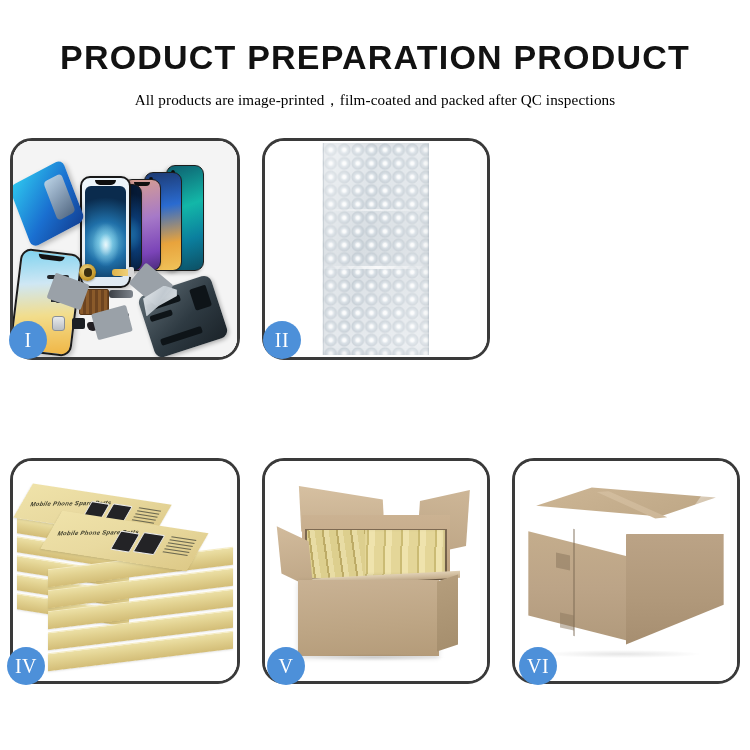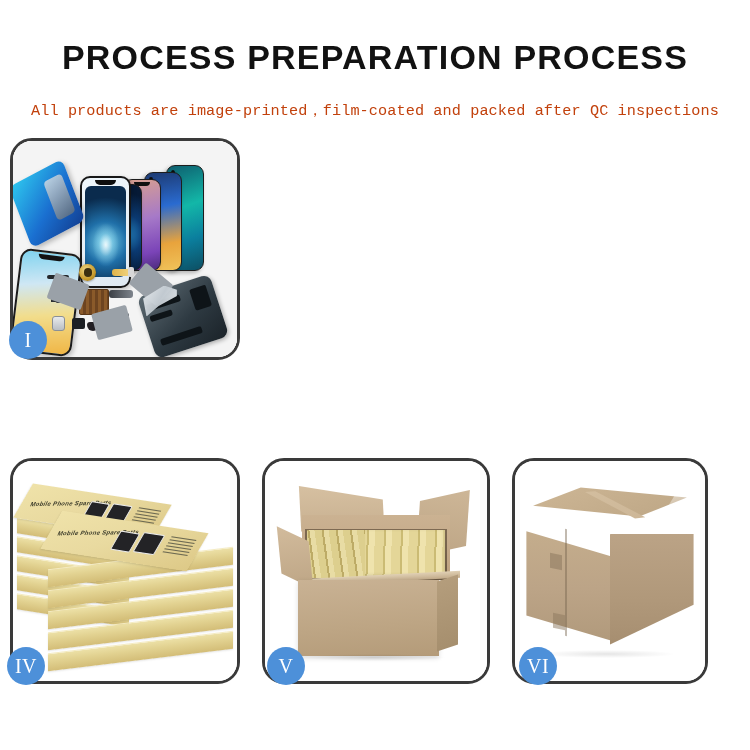--- a/index.html
+++ b/index.html
@@ -13,23 +13,23 @@
 
   
   .header { position: absolute; left: 0; top: 0; width: 750px; text-align: center; }
   .title {
     margin: 0; padding-top: 38px;
     font-size: 34px; font-weight: 700; letter-spacing: 1.2px;
     color: #121212; font-family: "Liberation Sans", sans-serif;
     white-space: nowrap;
   }
   .subtitle {
-    margin: 12px; padding-top: 11px;
+    margin: 2px; padding-top: 11px;
     font-size: 15.2px; font-weight: 400; letter-spacing: 0.1px;
-    color: #c2410c; font-family: Liberation Mono, monospace;
+    color: #000000; font-family: Liberation Serif, serif;
     white-space: nowrap;
   }
 
   
   .grid { position: absolute; left: 0; top: 0; width: 750px; height: 750px; }
   .panel {
     position: absolute;
     border: 3px solid #3a3a3a;
     border-radius: 22px;
     background: #ffffff;
@@ -263,21 +263,21 @@
     clip-path: polygon(10% 100%, 60% 0, 100% 10%, 50% 100%); }
   .c6-shadow { position:absolute; left:8%; bottom:-2%; width:80%; height:5%;
     background: radial-gradient(ellipse at center, rgba(0,0,0,.10), rgba(0,0,0,0) 72%); }
 </style>
 </head>
 <body>
 
 <div id="page">
 
   <div class="header">
-    <h1 class="title">PROCESS PREPARATION PROCESS</h1>
+    <h1 class="title">PRODUCT PREPARATION PRODUCT</h1>
     <p class="subtitle">All products are image-printed，film-coated and packed after QC inspections</p>
   </div>
 
   <div class="grid">
 
     <div class="panel" style="left:10px; top:138px; width:230px; height:222px;">
       <div class="stage">
         <div class="p1bg"></div>
 
         <div class="phone-fan">
@@ -329,20 +329,30 @@
             <b class="sw1"></b>
               <b class="sw2"></b>
               <b class="sw3"></b>
           </div>
           <div class="tweez"></div>
         </div>
       </div>
       <div class="badge" style="left:-4px; bottom:-2px;">I</div>
     </div>
 
+    <div class="panel" style="left:262px; top:138px; width:228px; height:222px;">
+      <div class="stage">
+        <div class="bw-sheet">
+          <div class="bw-seam2"></div>
+          <div class="bw-seam"></div>
+          <div class="bw-glow"></div>
+        </div>
+      </div>
+      <div class="badge" style="left:-2px; bottom:-2px;">II</div>
+    </div>
 
 
     <div class="panel" style="left:10px; top:458px; width:230px; height:226px;">
       <div class="stage">
         <div class="stack">
 
           <div class="layer" style="left:0%; width:52%; top:24%;  height:8%;  transform:skewY(9deg);"></div>
           <div class="layer" style="left:0%; width:52%; top:34%;  height:8%;  transform:skewY(9deg);"></div>
           <div class="layer" style="left:0%; width:52%; top:44%;  height:8%;  transform:skewY(9deg);"></div>
           <div class="layer" style="left:0%; width:52%; top:54%;  height:8%;  transform:skewY(9deg);"></div>
@@ -403,21 +413,21 @@
           <div class="c5-rim"></div>
           <div class="c5-flap-bl"></div>
           <div class="c5-front"></div>
           <div class="c5-rsideB"></div>
           <div class="c5-shadow"></div>
         </div>
       </div>
       <div class="badge" style="left:2px; bottom:-4px;">V</div>
     </div>
 
-    <div class="panel" style="left:512px; top:458px; width:196px; height:226px;">
+    <div class="panel" style="left:512px; top:458px; width:228px; height:226px;">
       <div class="stage">
         <div class="c6">
           <div class="c6-top"></div>
           <div class="c6-tape"></div>
           <div class="c6-glare"></div>
           <div class="c6-left"></div>
           <div class="c6-right"></div>
           <div class="c6-fold"></div>
           <div class="c6-tab1"></div>
           <div class="c6-tab2"></div>

